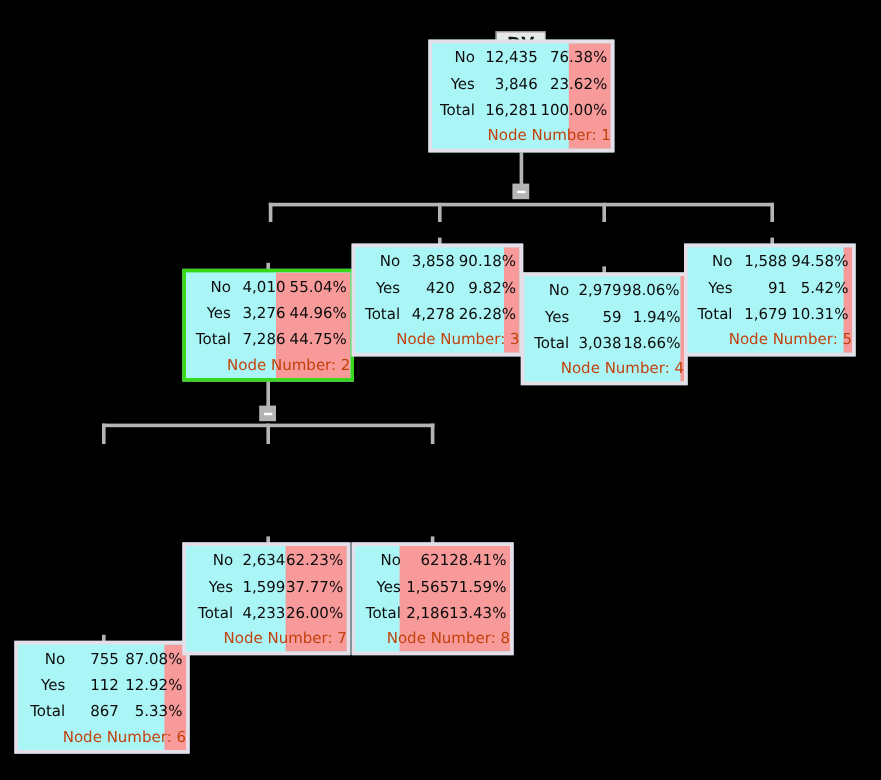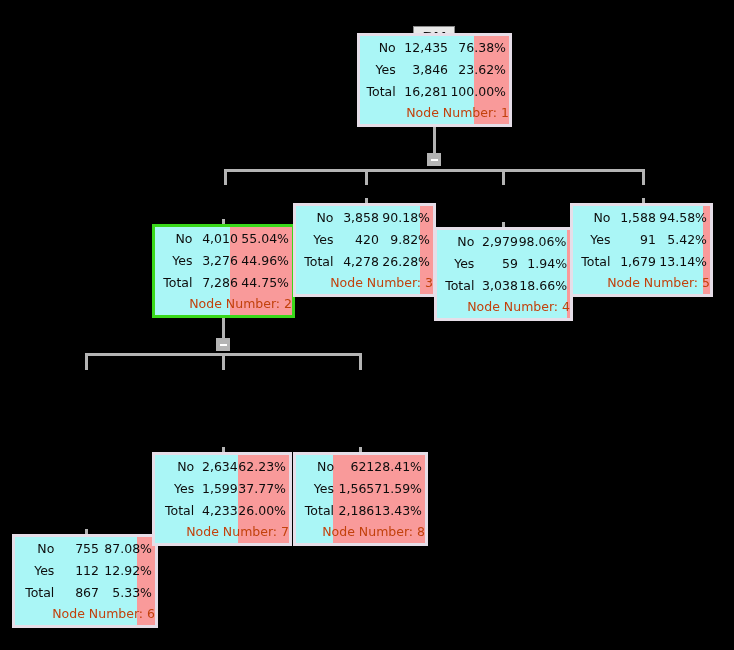--- a/index.html
+++ b/index.html
@@ -176,21 +176,21 @@
           <span class="c-pct" style="width: 55px;">94.58%</span>
         </div>
         <div class="row" style="height: 22px;">
           <span class="c-label" style="width: 36px;">Yes</span>
           <span class="c-count" style="width: 49px;">91</span>
           <span class="c-pct" style="width: 55px;">5.42%</span>
         </div>
         <div class="row" style="height: 22px;">
           <span class="c-label" style="width: 36px;">Total</span>
           <span class="c-count" style="width: 49px;">1,679</span>
-          <span class="c-pct" style="width: 55px;">13.14%</span>
+          <span class="c-pct" style="width: 55px;">10.31%</span>
         </div>
         <div class="node-num" style="height: 22px; line-height: 22px;">Node Number: 5</div>
       </div>
     </div>
     <div class="node" style="left: 12px; top: 534px; width: 146px; height: 94px;">
       <div class="fill-pink" style="width: 12.92%;"></div>
       <div class="content">
         <div class="row" style="height: 22px;">
           <span class="c-label" style="width: 38px;">No</span>
           <span class="c-count" style="width: 48px;">755</span>

